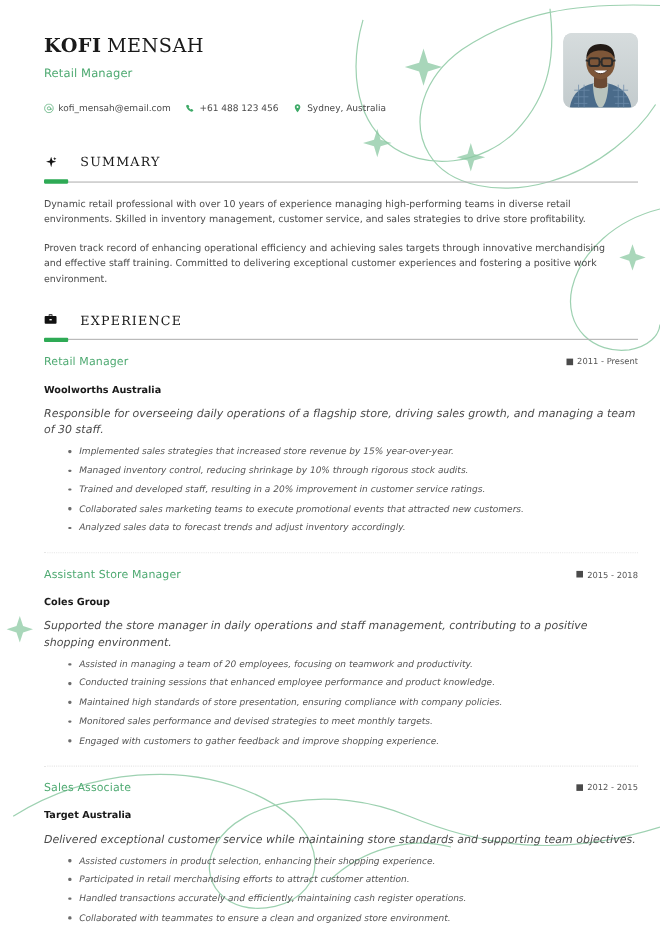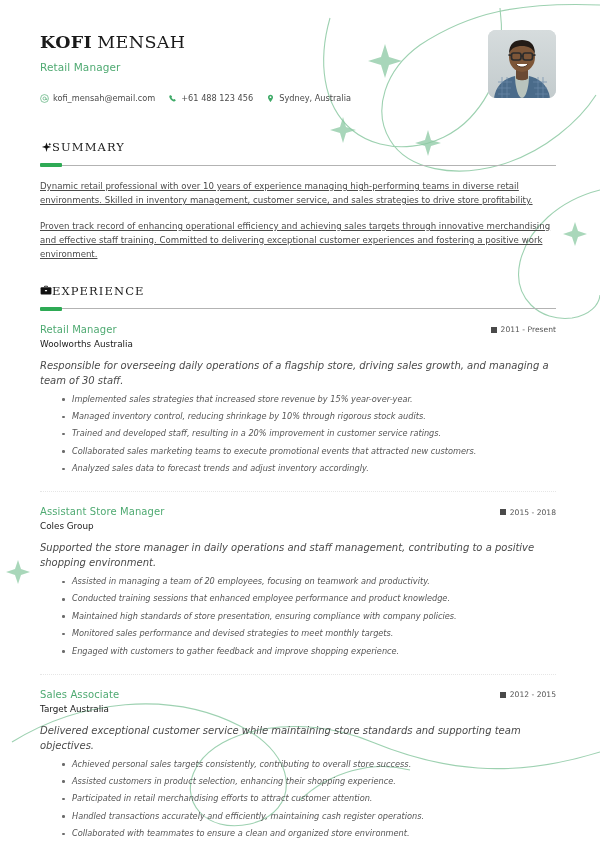--- a/index.html
+++ b/index.html
@@ -18,21 +18,21 @@
   #decor {
     position: absolute;
     left: 0; top: 0;
     width: 600px; height: 850px;
     pointer-events: none;
     z-index: 0;
   }
   #content {
     position: relative;
     z-index: 2;
-    padding: 32px 44px 0 40px;
+    padding: 32px 20px 0 40px;
     box-sizing: border-box;
   }
 
   
   .header {
     position: relative;
     min-height: 86px;
   }
   .name {
     font-family: "DejaVu Serif", serif;
@@ -91,21 +91,21 @@
   }
   .photo svg { display: block; }
 
   
   .section {
     margin-top: 22px;
   }
   .section-head {
     display: flex;
     align-items: center;
-    gap: 0;
+    gap: 21px;
     margin-bottom: 9px;
   }
   .section-icon {
     width: 12px;
     height: 12px;
     display: inline-flex;
     align-items: center;
     justify-content: center;
     color: #111111;
   }
@@ -138,21 +138,20 @@
     border-radius: 1px;
   }
 
   
   .summary-p {
     font-size: 8.6px;
     line-height: 1.62;
     color: #4a4a4a;
     margin: 0 0 12px 0;
     max-width: 512px;
-    text-decoration: underline;
   }
   .summary-p:last-child { margin-bottom: 0; }
 
   
   .exp-item { margin-bottom: 2px; }
   .exp-head {
     display: flex;
     justify-content: space-between;
     align-items: baseline;
   }
@@ -170,23 +169,23 @@
     white-space: nowrap;
   }
   .date-icon {
     width: 6px; height: 6px;
     background: #4a4a4a;
     display: inline-block;
     flex: 0 0 auto;
   }
   .exp-company {
     font-size: 8.8px;
-    font-weight: normal;
+    font-weight: bold;
     color: #1a1a1a;
-    margin-top: 4px;
+    margin-top: 15px;
   }
   .exp-desc {
     font-size: 10px;
     color: #4a4a4a;
     line-height: 1.5;
     margin-top: 9px;
     font-style: italic;
   }
   .bullets {
     list-style: none;
@@ -399,21 +398,20 @@
         <div class="exp-head">
           <div class="exp-role">Sales Associate</div>
           <div class="exp-date">
             <span class="date-icon"></span>
             <span>2012 - 2015</span>
           </div>
         </div>
         <div class="exp-company">Target Australia</div>
         <div class="exp-desc">Delivered exceptional customer service while maintaining store standards and supporting team objectives.</div>
         <ul class="bullets">
-          <li>Achieved personal sales targets consistently, contributing to overall store success.</li>
           <li>Assisted customers in product selection, enhancing their shopping experience.</li>
           <li>Participated in retail merchandising efforts to attract customer attention.</li>
           <li>Handled transactions accurately and efficiently, maintaining cash register operations.</li>
           <li>Collaborated with teammates to ensure a clean and organized store environment.</li>
         </ul>
       </div>
 
     </div>
   </div>
 </div>

